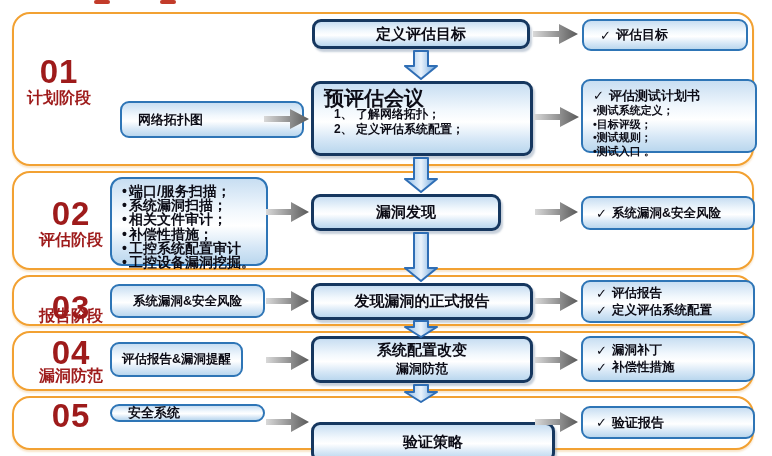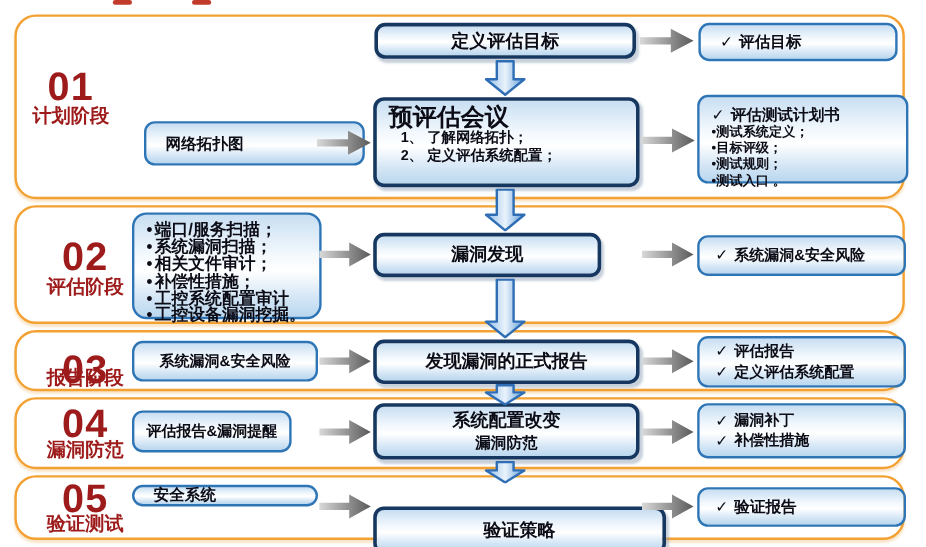--- a/index.html
+++ b/index.html
@@ -77,21 +77,20 @@
   <div class="pnum" style="top:198px">02</div>
   <div class="plab" style="top:231px">评估阶段</div>
 
   <div class="pnum" style="top:292px">03</div>
   <div class="plab" style="top:307px">报告阶段</div>
 
   <div class="pnum" style="top:337px">04</div>
   <div class="plab" style="top:367px">漏洞防范</div>
 
   <div class="pnum" style="top:400px">05</div>
-  <div class="plab" style="top:429px">验证测试</div>
 
   <div class="bx navy t15" style="left:312px;top:19px;width:218px;height:30px">
     <span>定义评估目标</span>
   </div>
 
   <div class="bx al" style="left:582px;top:19px;width:166px;height:32px">
     <div class="chkrow t13">
       <span class="chk">✓</span>
       <span>评估目标</span>
     </div>

